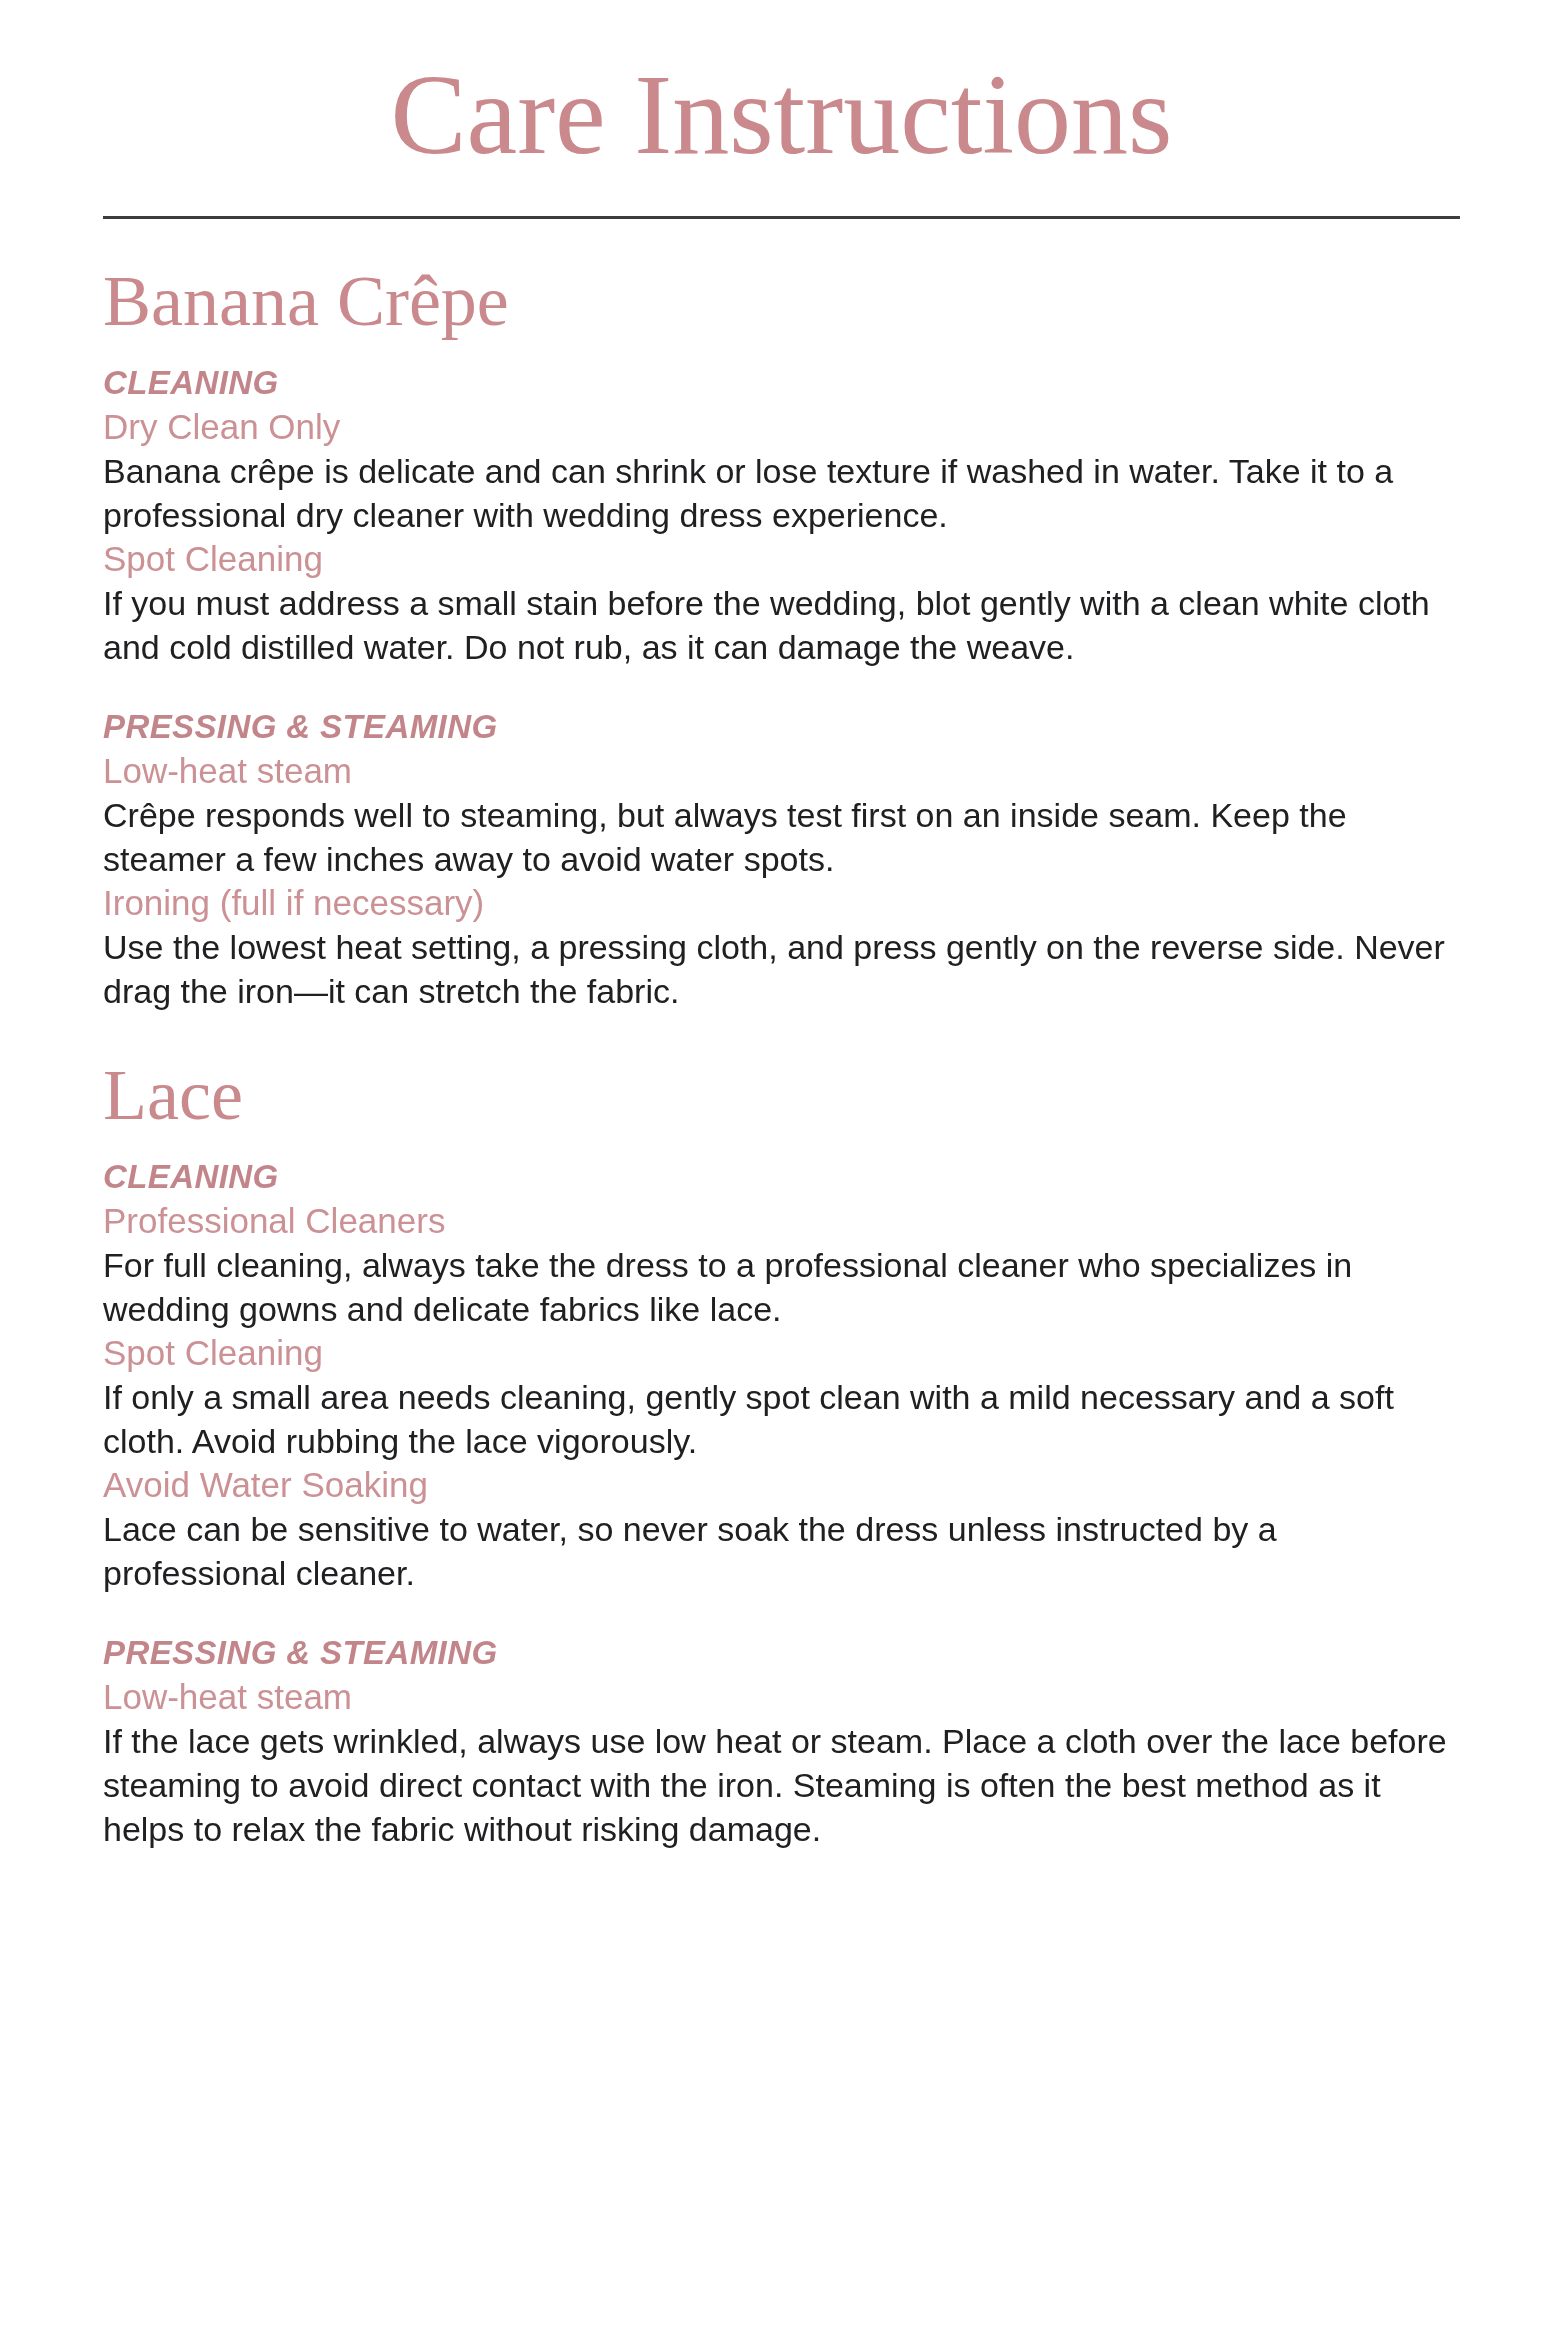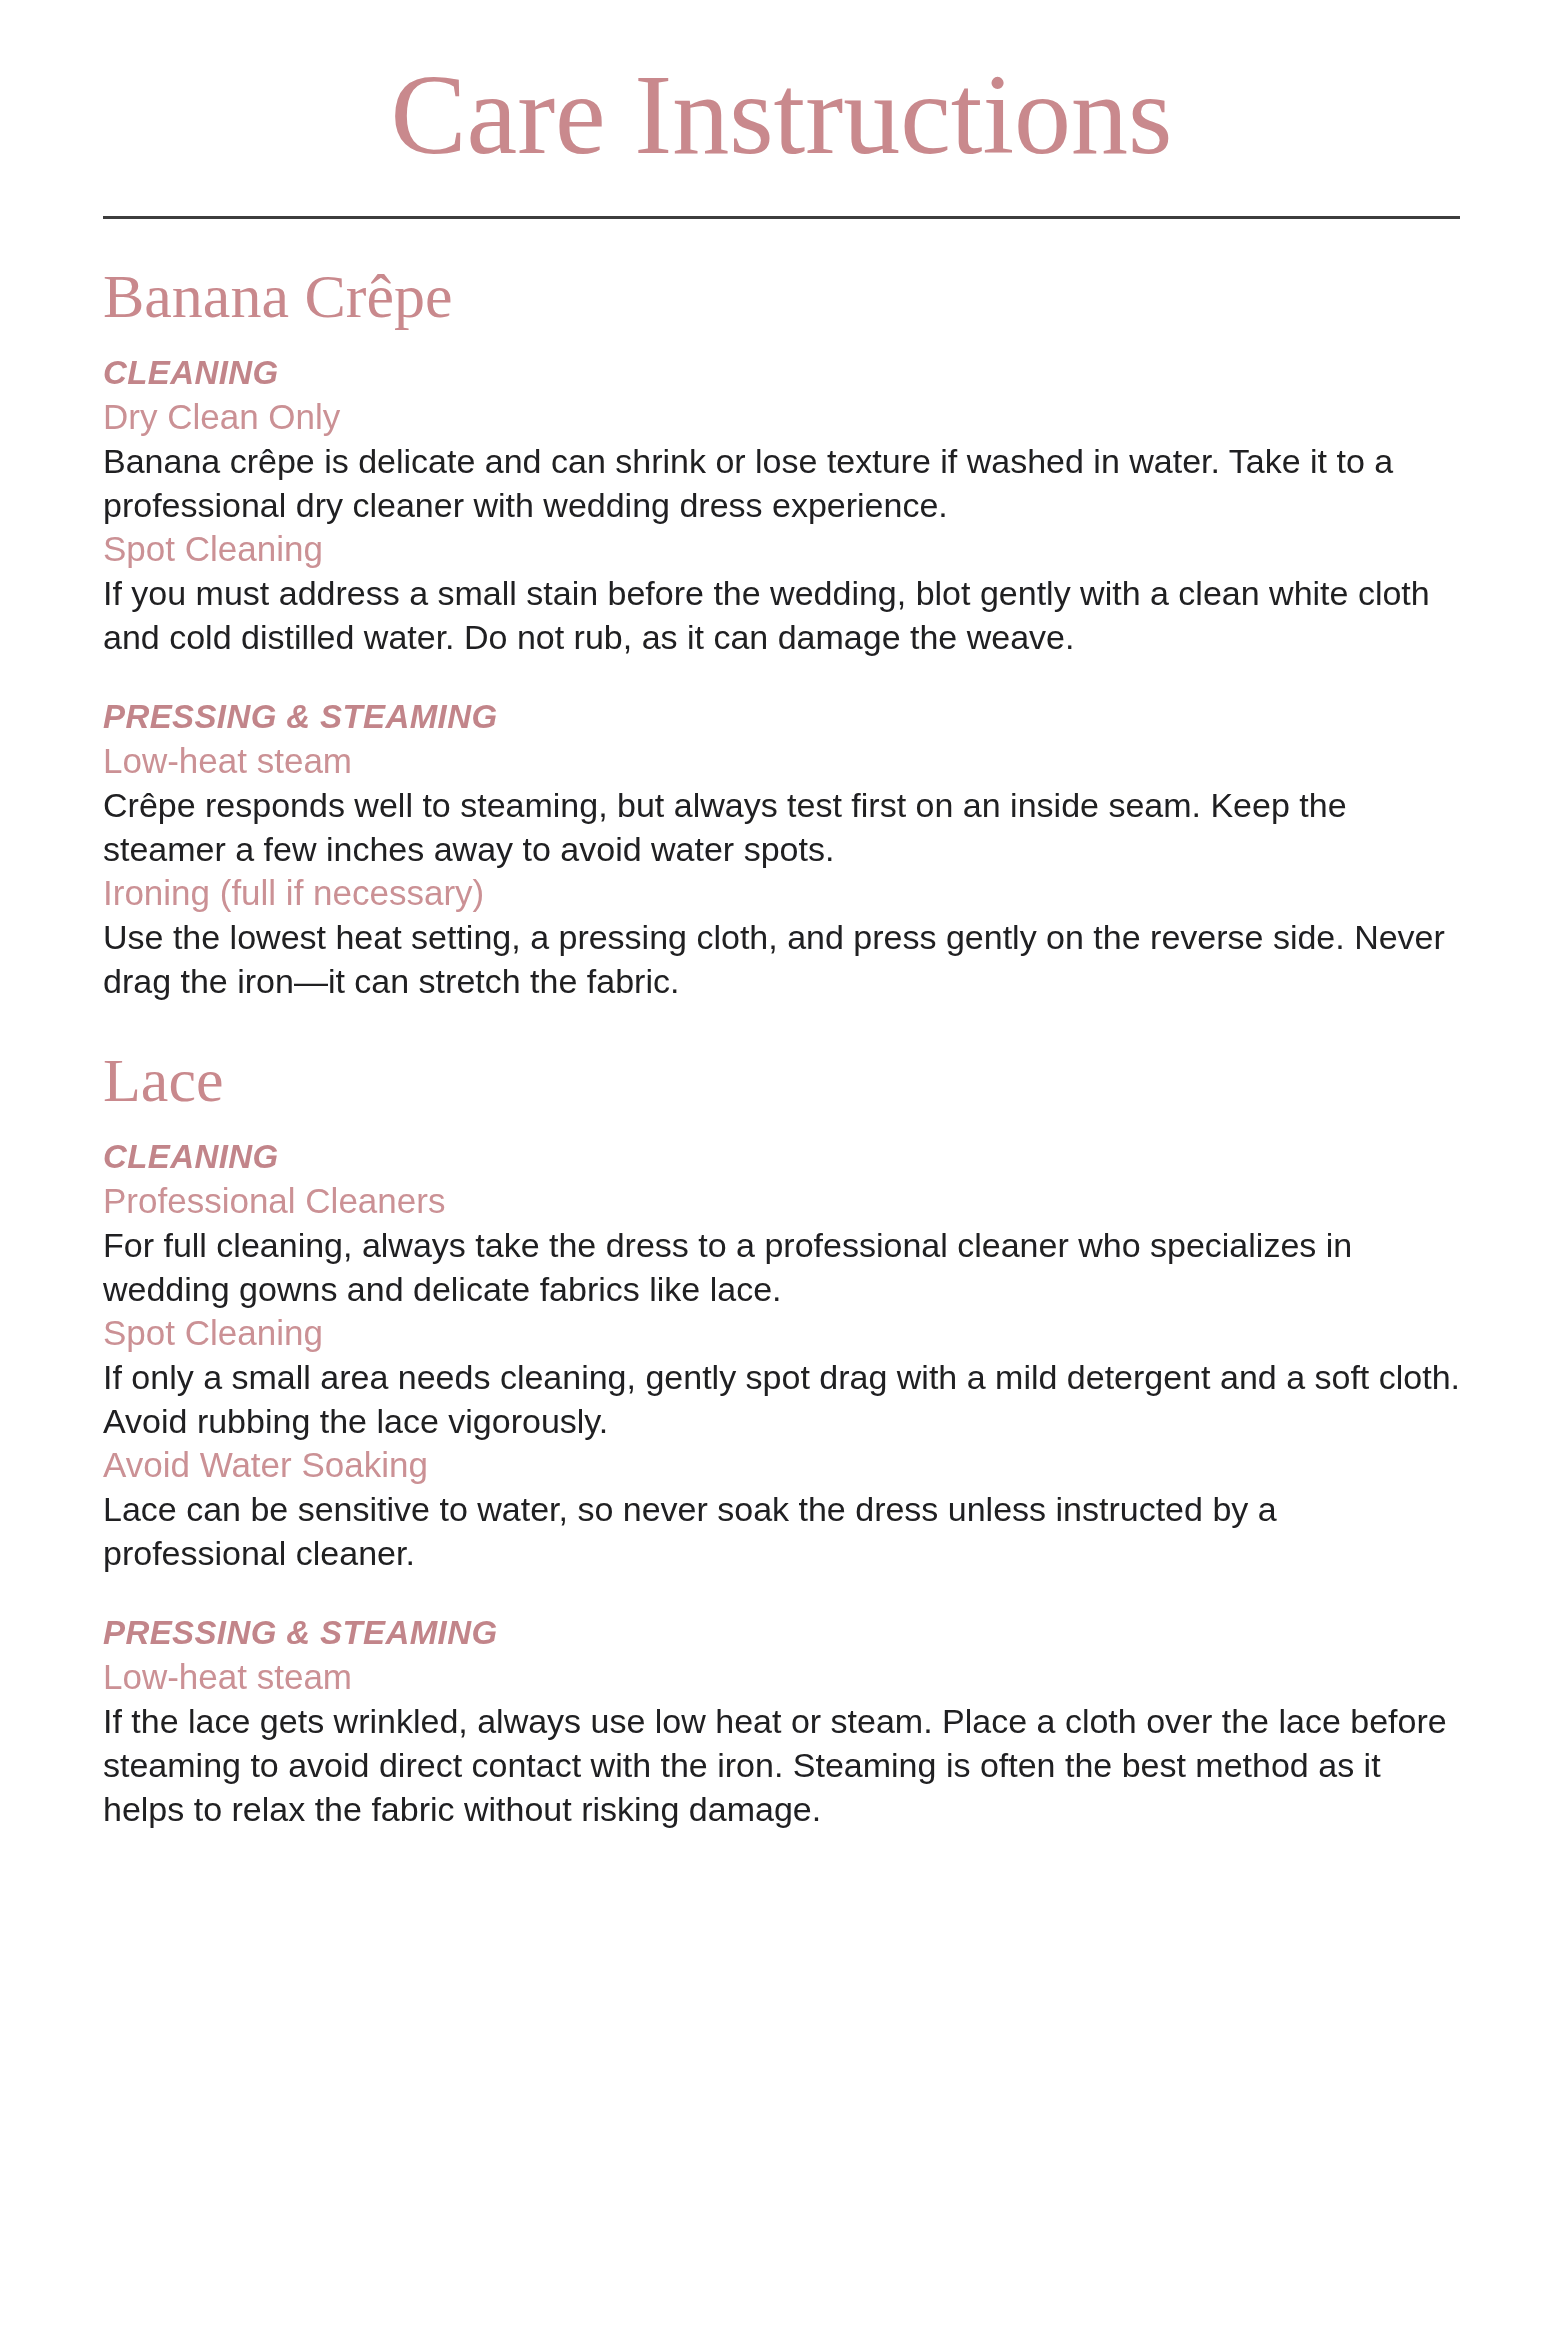--- a/index.html
+++ b/index.html
@@ -36,21 +36,21 @@
   }
   .divider {
     border: none;
     border-top: 3.2px solid var(--divider);
     margin-top: 37px;
     width: 100%;
   }
   .fabric-heading {
     font-family: "Liberation Serif", serif;
     font-weight: 400;
-    font-size: 62px;
+    font-size: 72px;
     line-height: 1.04;
     color: var(--rose_heading);
     margin-top: 45px;
     margin-bottom: 22.5px;
   }
   .group + .group { margin-top: 36px; }
   .group-header {
     font-family: "Liberation Sans", sans-serif;
     font-weight: 700;
     font-size: 33px;
@@ -112,21 +112,21 @@
     <h2 class="fabric-heading">Lace</h2>
 
     <div class="group">
       <h3 class="group-header">CLEANING</h3>
       <div class="item">
         <div class="item-label">Professional Cleaners</div>
         <p class="body-text">For full cleaning, always take the dress to a professional cleaner who specializes in wedding gowns and delicate fabrics like lace.</p>
       </div>
       <div class="item">
         <div class="item-label">Spot Cleaning</div>
-        <p class="body-text">If only a small area needs cleaning, gently spot drag with a mild detergent and a soft cloth. Avoid rubbing the lace vigorously.</p>
+        <p class="body-text">If only a small area needs cleaning, gently spot clean with a mild necessary and a soft cloth. Avoid rubbing the lace vigorously.</p>
       </div>
       <div class="item">
         <div class="item-label">Avoid Water Soaking</div>
         <p class="body-text">Lace can be sensitive to water, so never soak the dress unless instructed by a professional cleaner.</p>
       </div>
     </div>
 
     <div class="group">
       <h3 class="group-header">PRESSING &amp; STEAMING</h3>
       <div class="item">

